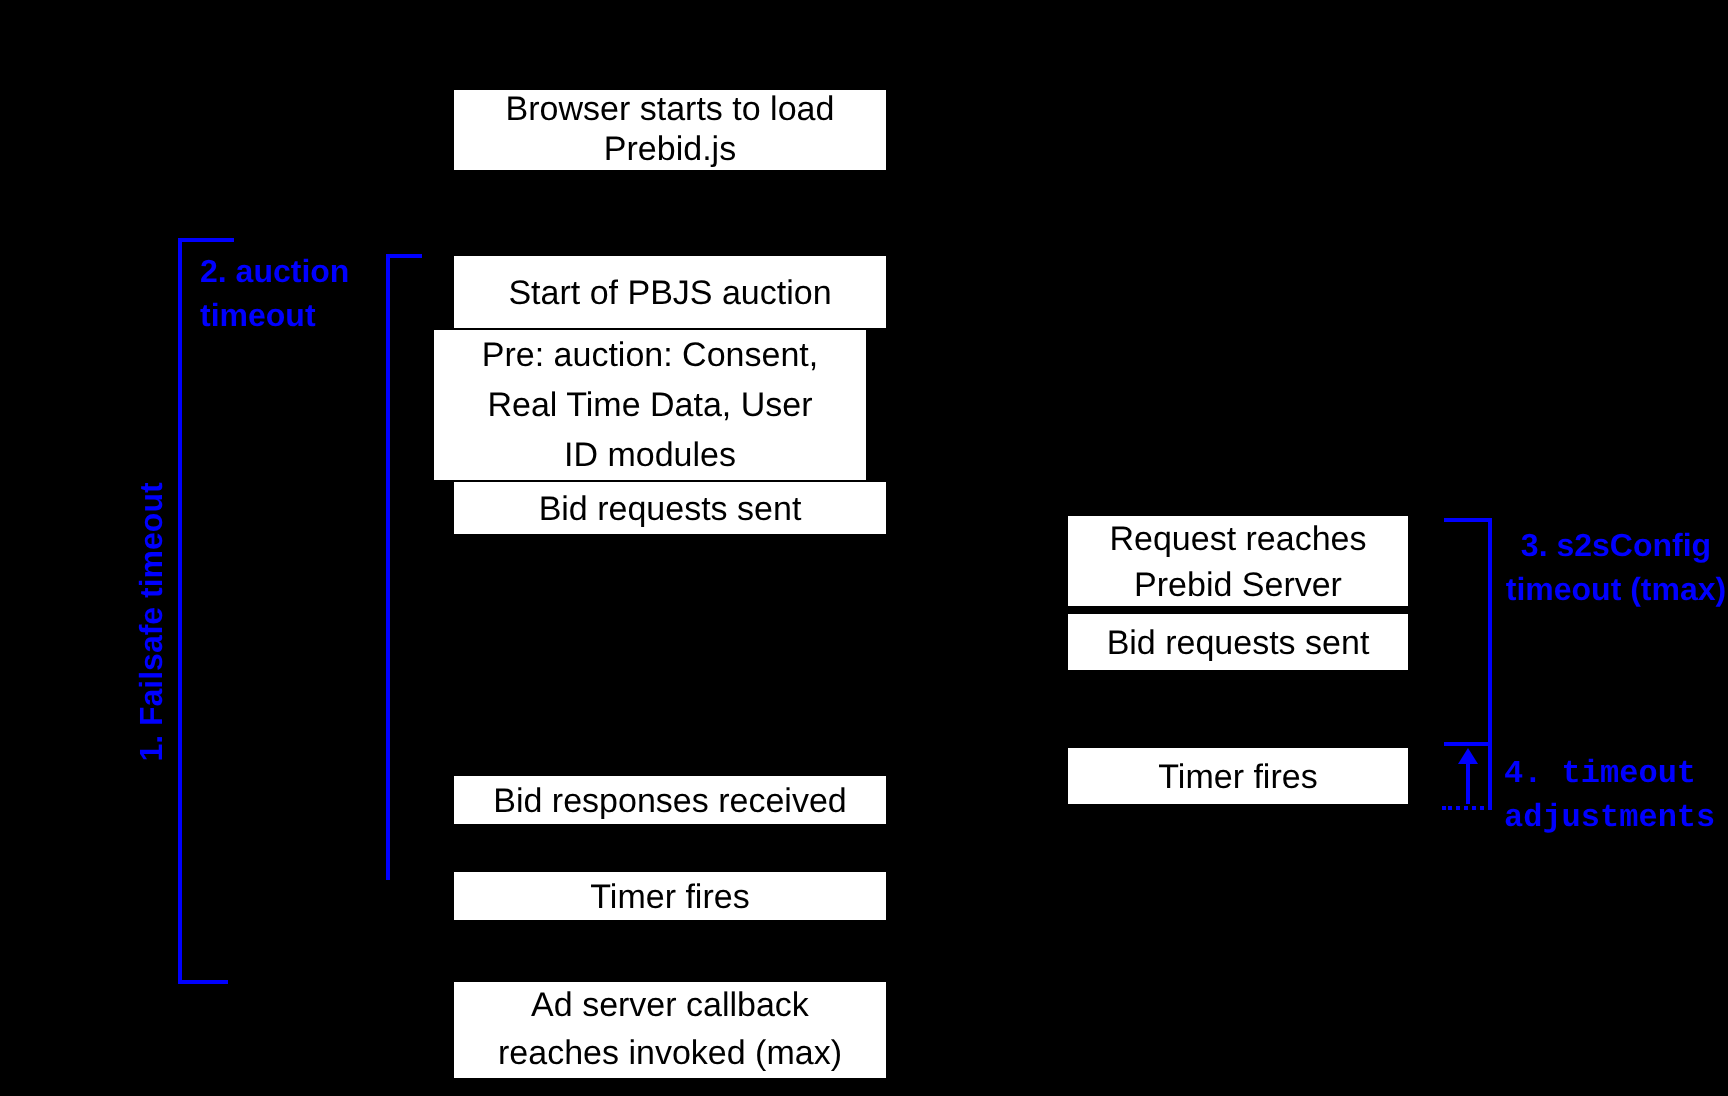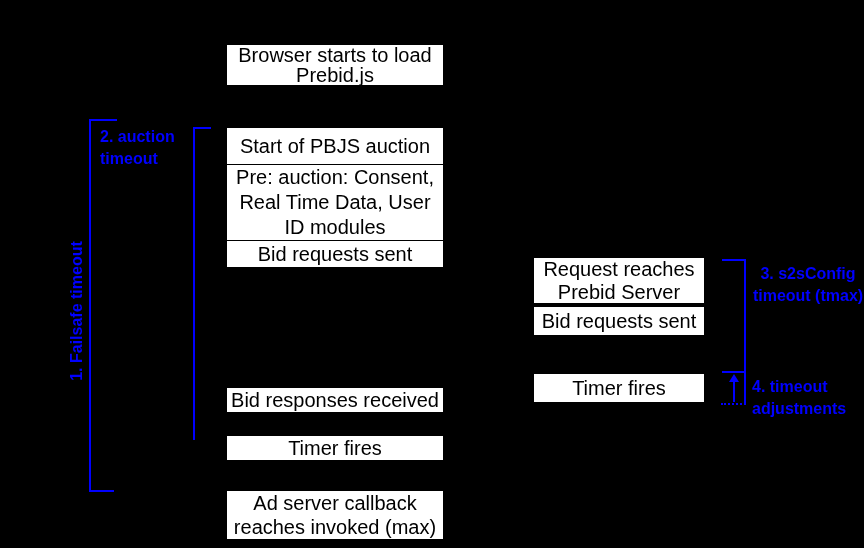--- a/index.html
+++ b/index.html
@@ -24,21 +24,21 @@
   .box {
     position: absolute;
     box-sizing: border-box;
     background: var(--box-bg);
     color: var(--box-fg);
     border: 1px solid #000;
     display: flex;
     align-items: center;
     justify-content: center;
     text-align: center;
-    font-size: 20px;
+    font-size: 17px;
     line-height: 23px;
     white-space: pre-line;
   }
   .box.tight { line-height: 20px; }
   .blue-label {
     position: absolute;
     color: var(--accent);
     font-weight: bold;
     font-size: 16px;
     line-height: 22px;
@@ -63,21 +63,21 @@
   }
   .rotated {
     transform: rotate(-90deg);
     transform-origin: center center;
     text-align: center;
   }
 
   
   #box-browser-load   { left:226px; top:44px;  width:218px; height:42px; }
   #box-start-auction  { left:226px; top:127px; width:218px; height:38px; }
-  #box-pre-auction    { left:226px; top:164px; width:218px; height:77px; line-height:25px; }
+  #box-pre-auction    { left:216px; top:164px; width:218px; height:77px; line-height:25px; }
   #box-bid-requests-left { left:226px; top:240px; width:218px; height:28px; }
   #box-bid-responses  { left:226px; top:387px; width:218px; height:26px; }
   #box-timer-left     { left:226px; top:435px; width:218px; height:26px; }
   #box-ad-server      { left:226px; top:490px; width:218px; height:50px; line-height:24px; }
 
   
   #box-request-reaches   { left:533px; top:257px; width:172px; height:47px; }
   #box-bid-requests-right{ left:533px; top:306px; width:172px; height:30px; }
   #box-timer-right       { left:533px; top:373px; width:172px; height:30px; }
 
@@ -97,21 +97,21 @@
 
   
   #adj-dotted      { left:721px; top:403px; width:25px; }
   #adj-arrow-shaft { left:733px; top:380px; width:2px; height:22px; }
   #adj-arrow-head  { left:729px; top:374px; }
 
   
   #label-failsafe    { width:160px; height:22px; left:-3px; top:300px; }
   #label-auction     { left:100px; top:126px; width:91px;  text-align:left; }
   #label-s2s         { left:752px; top:263px; width:112px; text-align:center; }
-  #label-adjustments { left:752px; top:376px; width:112px; text-align:left; }
+  #label-adjustments { left:752px; top:376px; width:112px; text-align:left;font-family:Liberation Mono, monospace; }
 </style>
 </head>
 <body>
 
 <div id="stage">
 
   <div class="bracket-line" id="failsafe-line"></div>
   <div class="bracket-line" id="failsafe-tick-top"></div>
   <div class="bracket-line" id="failsafe-tick-bottom"></div>
   <div class="blue-label rotated" id="label-failsafe">1. Failsafe timeout</div>

